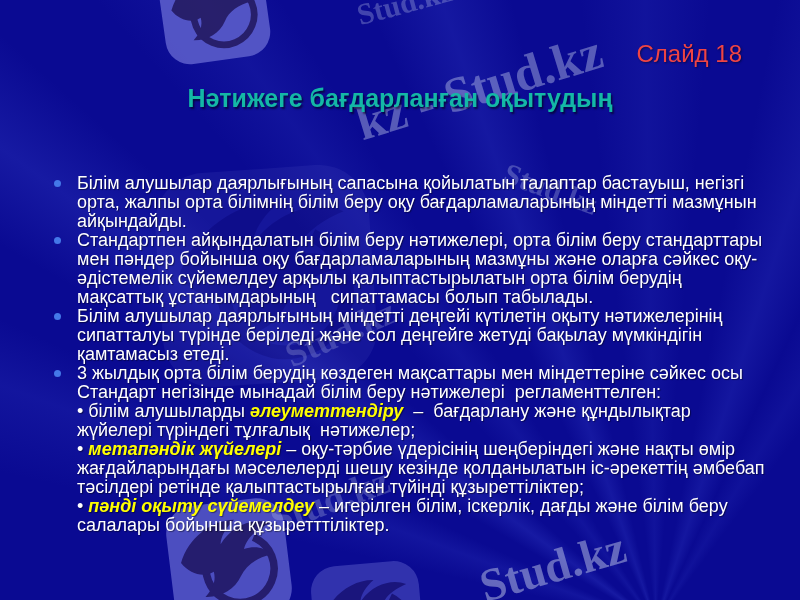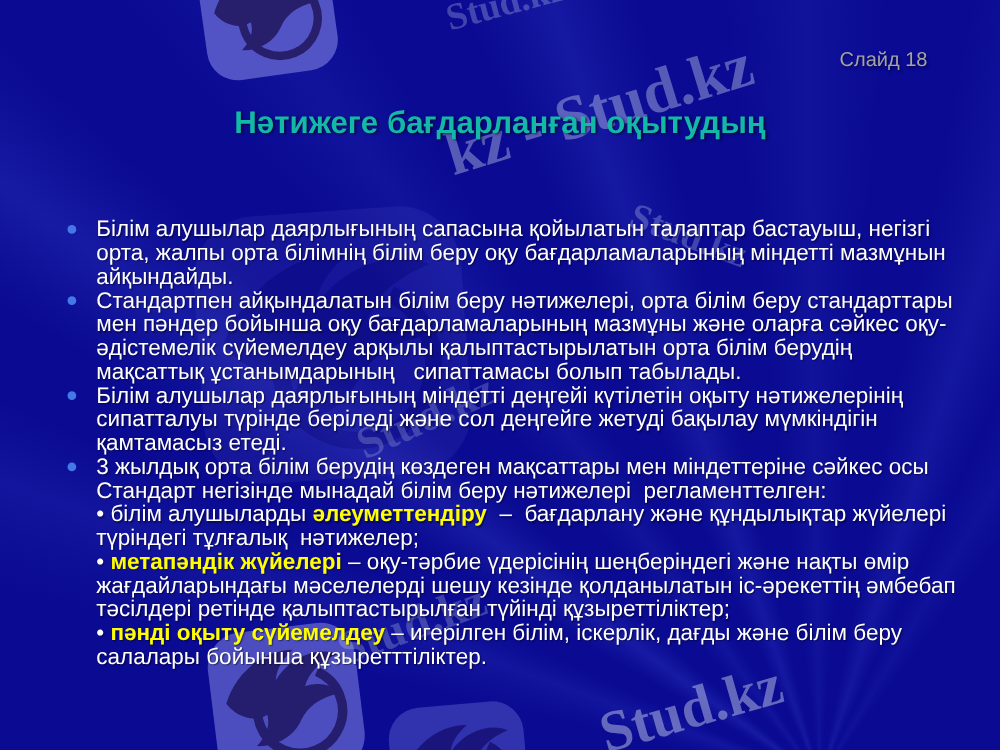--- a/index.html
+++ b/index.html
@@ -53,21 +53,21 @@
   }
   .wm1{left:352px;top:58px;font-size:50px;transform:rotate(-17deg);color:rgba(195,204,238,.42);}
   .wm2{left:502px;top:172px;font-size:30px;transform:rotate(20deg);color:rgba(195,204,238,.30);}
   .wm3{left:478px;top:540px;font-size:46px;transform:rotate(-16deg);color:rgba(190,198,232,.50);}
   .wm4{left:268px;top:478px;font-size:38px;transform:rotate(-20deg);color:rgba(195,204,238,.28);}
   .wm5{left:282px;top:312px;font-size:36px;transform:rotate(-24deg);color:rgba(195,204,238,.25);}
   .wm6{left:356px;top:-14px;font-size:30px;transform:rotate(-15deg);color:rgba(195,204,238,.30);}
   
   .slide-number{
     position:absolute;top:40px;right:58px;
-    color:#a3a3a3;font-size:16px;
+    color:#ef4444;font-size:24px;
     text-shadow:1px 1px 2px rgba(0,0,0,.45);
   }
   
   .title{
     position:absolute;left:0;top:84px;width:100%;
     text-align:center;color:#14b8a6;
     font-size:25px;font-weight:bold;line-height:28px;
     text-shadow:1.5px 1.5px 2px rgba(0,0,0,.55);
   }
   
@@ -77,21 +77,21 @@
     color:#ffffff;font-size:18px;line-height:19px;
     text-shadow:1px 1px 1px rgba(0,0,0,.45);
   }
   .bullet-item{position:relative;padding-left:33px;margin:0;}
   .bullet-item .dot{
     position:absolute;left:10px;top:6px;
     width:7px;height:7px;border-radius:50%;
     background:#4478e8;
   }
   .bullet-item .runs span{white-space:pre-wrap;}
-  .bullet-item .runs .hl{color:#ffff00;font-weight:bold;}
+  .bullet-item .runs .hl{color:#ffff00;font-weight:bold;font-style:italic;}
 </style>
 </head>
 <body>
 
 <svg width="0" height="0" style="position:absolute" aria-hidden="true">
   <defs>
     <g id="studlogo">
       <rect x="3" y="3" width="94" height="94" rx="22" fill="#585ac9"></rect>
       <circle cx="58" cy="57" r="27" fill="none" stroke="#2a2168" stroke-width="6" stroke-dasharray="140 30" transform="rotate(-60 58 57)"></circle>
       <path fill="#2a2168" d="M12 47 C20 28 40 16 58 18 C50 24 46 30 45 36 C56 22 74 18 86 24 C74 28 66 34 63 42 C72 40 80 43 84 49 C72 50 63 55 58 63 C52 73 40 78 28 76 C35 70 38 64 37 57 C29 61 18 57 12 47 Z"></path>

